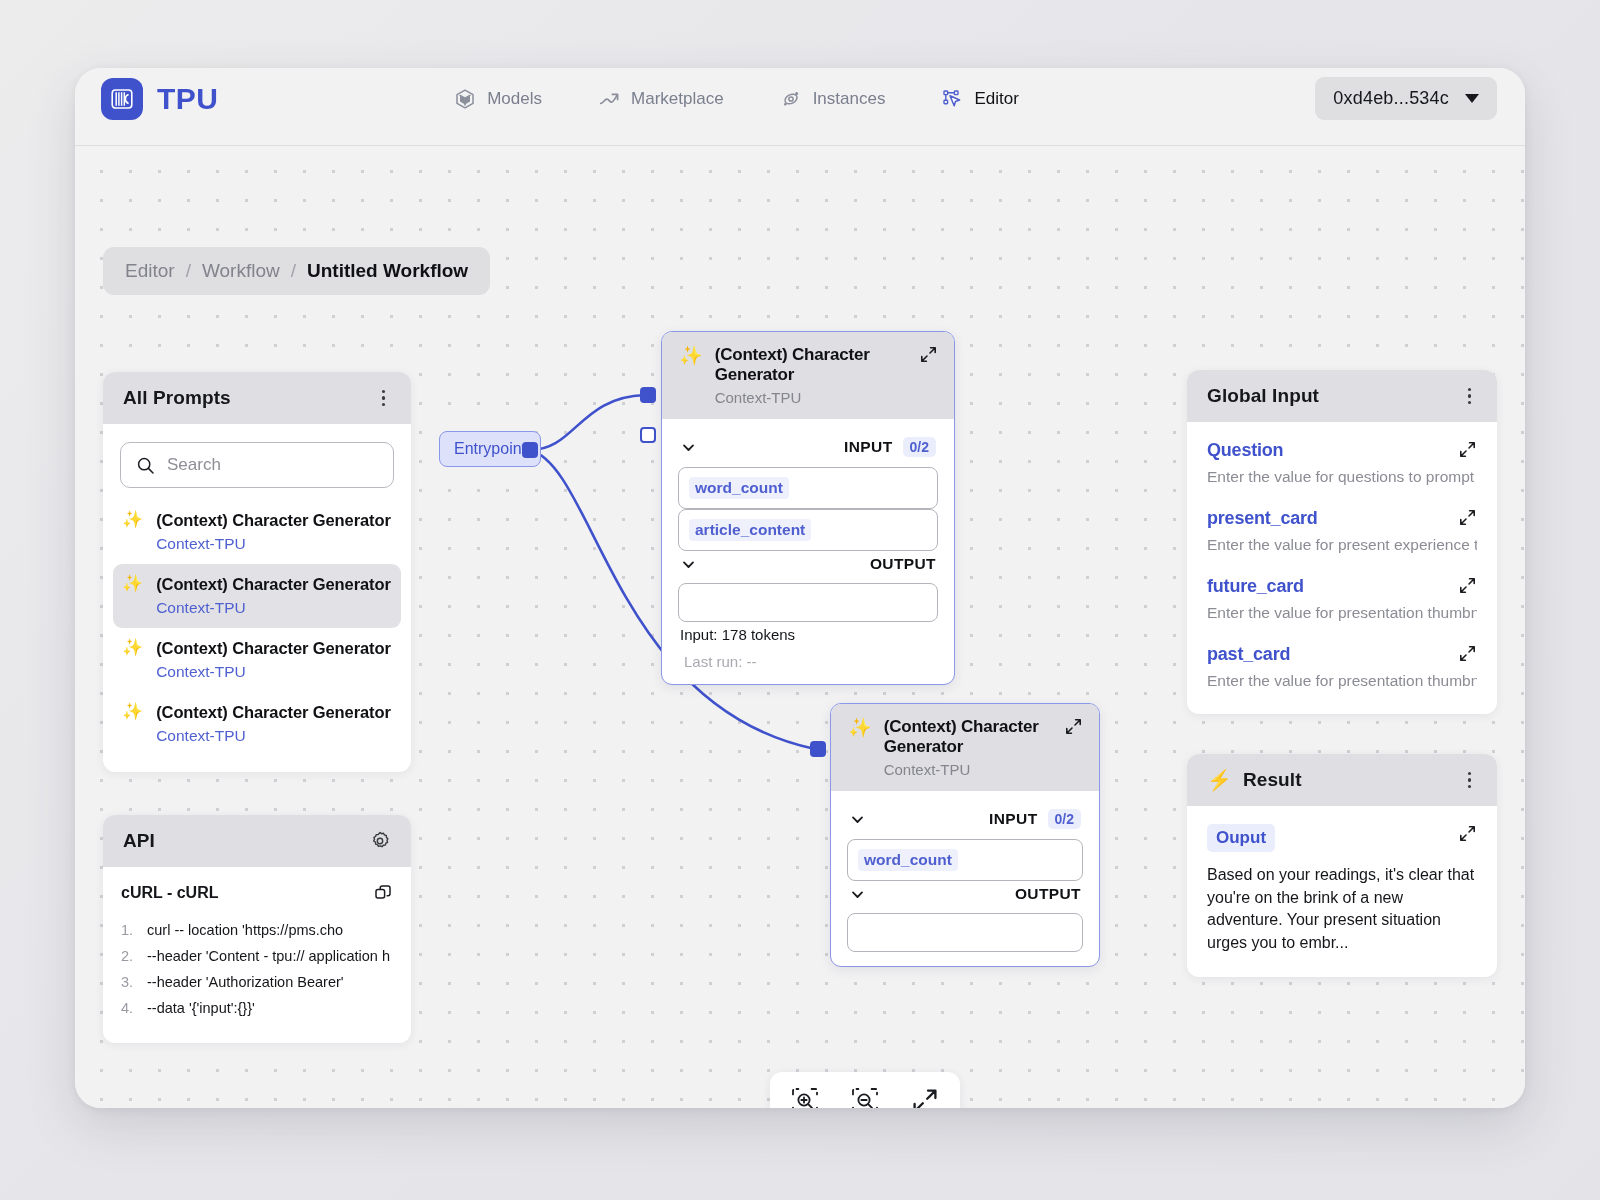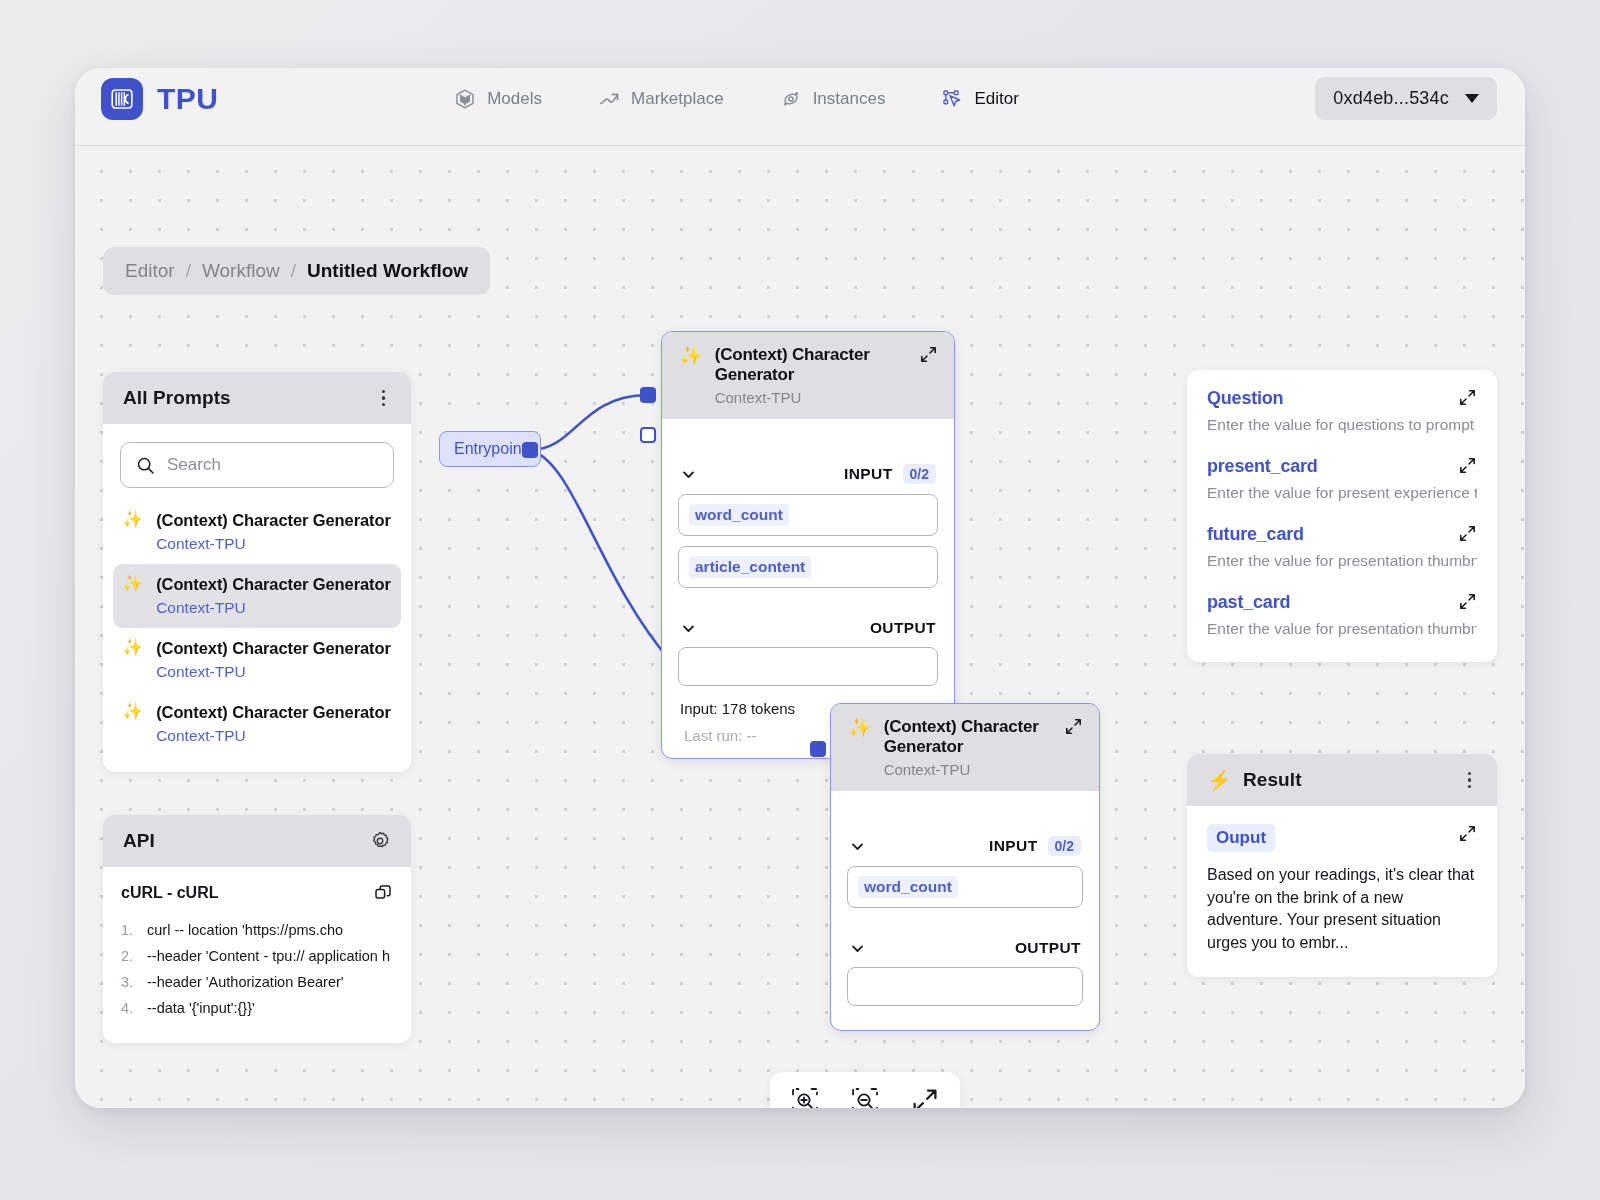--- a/index.html
+++ b/index.html
@@ -179,32 +179,31 @@
   }
   .node-head .nh-ico { font-size: 19px; margin-right: 12px; line-height: 1.2; }
   .node-title { font-size: 17px; font-weight: 700; color: #101114; letter-spacing: -.2px; }
   .node-sub { font-size: 15px; color: #84858d; margin-top: 4px; }
   .node-head .spacer { flex: 1; }
 
   .node-body { padding: 14px 16px 14px 16px; }
   .sec-row {
     display: flex; align-items: center; justify-content: space-between;
     padding: 4px 2px 10px 2px;
-    margin-top: 27px;
   }
   .sec-left { display: flex; align-items: center; }
   .sec-right { display: flex; align-items: center; gap: 10px; }
   .sec-label { font-size: 15.5px; font-weight: 700; color: #101114; letter-spacing: .4px; }
   .badge {
     background: #eaedfb; color: #4f5fd0; font-size: 14px; font-weight: 600;
     padding: 2px 7px; border-radius: 5px;
   }
   .field {
     border: 1px solid #b4b5bc; border-radius: 8px;
-    padding: 9px 10px; margin-bottom: 10px; min-height: 39px;
+    padding: 9px 10px; min-height: 39px;
     display: flex; align-items: center; background: #fff;
   }
   .field.empty { min-height: 39px; }
   .tag {
     background: #eef0fc; color: #4f5fd0; font-size: 15.5px; font-weight: 600;
     padding: 2px 6px; border-radius: 4px;
   }
   .node-meta { font-size: 15px; color: #15161a; padding: 4px 2px 0 2px; }
   .node-meta.dim { color: #a9aab1; padding-top: 10px; padding-left: 6px; }
 
@@ -507,20 +506,29 @@
             </span>
             <span class="sec-label">OUTPUT</span>
           </div>
           <div class="field empty">
             <span></span>
           </div>
         </div>
       </div>
 
       <div class="panel" id="global-input-panel">
+        <div class="panel-head">
+          <span class="panel-title">Global Input</span>
+          <span class="spacer"></span>
+          <span class="kebab">
+              <i></i>
+              <i></i>
+              <i></i>
+            </span>
+        </div>
         <div class="gi-body">
           <div class="gi-item">
             <div class="gi-head">
               <span class="gi-key">Question</span>
               <span>
                 <svg width="19" height="19" viewBox="0 0 19 19" fill="none">
                     <path d="M11.6 2.8h4.6v4.6M7.4 16.2H2.8v-4.6M16.2 2.8 11 8M2.8 16.2 8 11" stroke="#1b1c20" stroke-width="1.6" stroke-linecap="round" stroke-linejoin="round"></path>
                   </svg>
               </span>
             </div>

